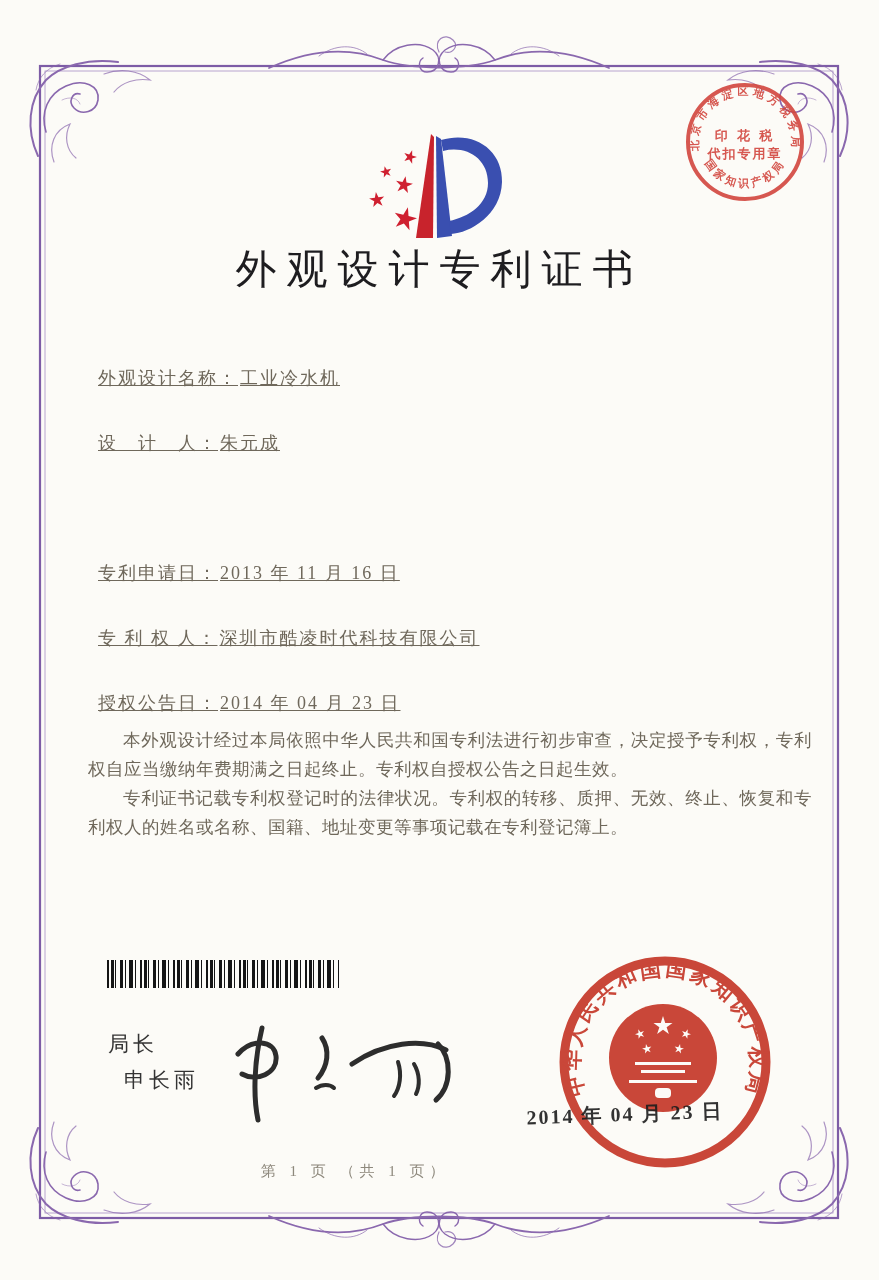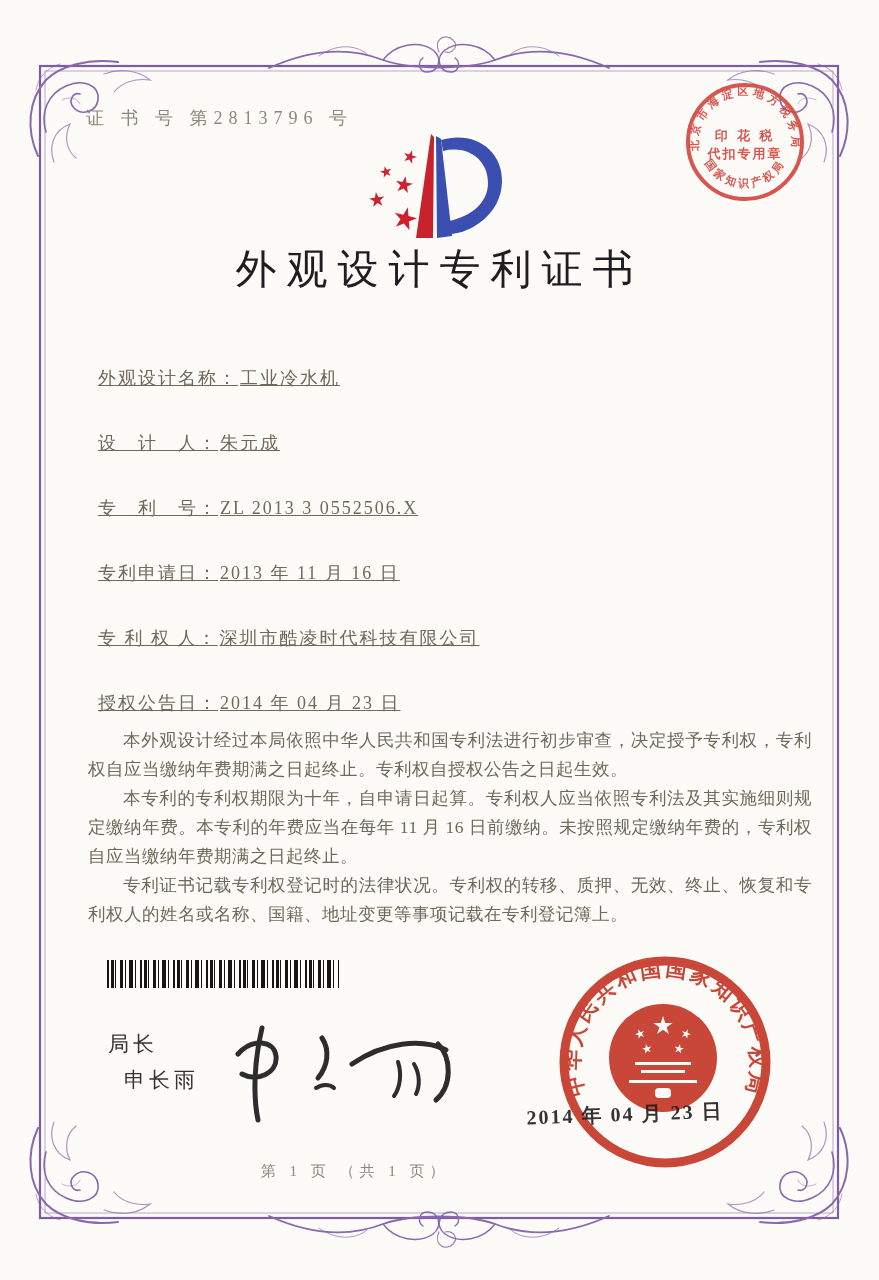--- a/index.html
+++ b/index.html
@@ -150,46 +150,41 @@
             <rect x="641" y="1070" width="44" height="3"></rect>
             <rect x="629" y="1080" width="68" height="3"></rect>
             <rect x="655" y="1088" width="16" height="10" rx="4"></rect>
           </g>
         </g>
       </g>
       <text x="625" y="1121" font-size="20" font-weight="bold" fill="#1d1d1d" letter-spacing="2" text-anchor="middle" transform="rotate(-2 625 1115)" opacity="0.9">2014 年 04 月 23 日</text>
     </g>
   </svg>
 
-  <div class="cert-no">证 书 号 第2813796 号</div>
 
   <h1 class="title">外观设计专利证书</h1>
 
   <div class="field-row" style="top:366px;">
     <span>外观设计名称：</span><span class="val">工业冷水机</span>
   </div>
   <div class="field-row" style="top:431px;">
     <span>设　计　人：</span><span class="val">朱元成</span>
-  </div>
-  <div class="field-row" style="top:496px;">
-    <span>专　利　号：</span><span class="val">ZL 2013 3 0552506.X</span>
   </div>
   <div class="field-row" style="top:561px;">
     <span>专利申请日：</span><span class="val">2013 年 11 月 16 日</span>
   </div>
   <div class="field-row" style="top:626px;">
     <span>专 利 权 人：</span><span class="val">深圳市酷凌时代科技有限公司</span>
   </div>
   <div class="field-row" style="top:691px;">
     <span>授权公告日：</span><span class="val">2014 年 04 月 23 日</span>
   </div>
 
   <div class="body-text">
     <p>本外观设计经过本局依照中华人民共和国专利法进行初步审查，决定授予专利权，专利权自应当缴纳年费期满之日起终止。专利权自授权公告之日起生效。</p>
-    <p>本专利的专利权期限为十年，自申请日起算。专利权人应当依照专利法及其实施细则规定缴纳年费。本专利的年费应当在每年 11 月 16 日前缴纳。未按照规定缴纳年费的，专利权自应当缴纳年费期满之日起终止。</p>
     <p>专利证书记载专利权登记时的法律状况。专利权的转移、质押、无效、终止、恢复和专利权人的姓名或名称、国籍、地址变更等事项记载在专利登记簿上。</p>
   </div>
 
   <div class="barcode"></div>
 
   <div class="comm-title">局长</div>
   <div class="comm-name">申长雨</div>
 
   <div class="footer">第 1 页 （共 1 页）</div>
 </div>

